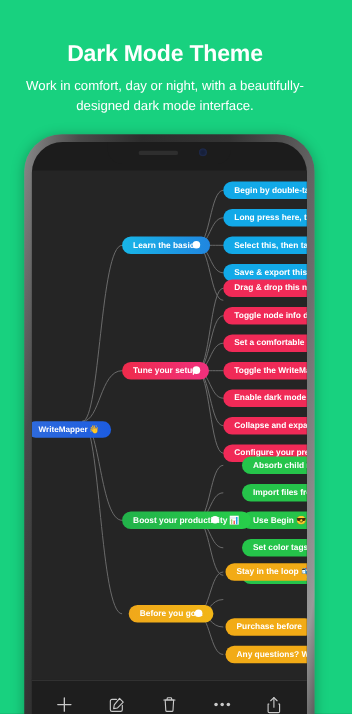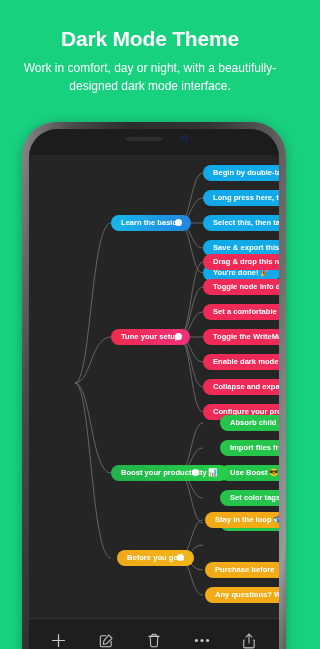--- a/index.html
+++ b/index.html
@@ -9,21 +9,21 @@
   }
   body {
     font-family: "Liberation Sans", sans-serif;
     background: #18d17f;
     position: relative;
   }
 
   
   .promo {
     position: absolute;
-    top: 0; left: 0; right: 0;
+    top: 10px; left: 0; right: 0;
     height: 118px;
     text-align: center;
     padding-top: 26px;
     color: #ffffff;
   }
   .promo-title {
     font-size: 21px;
     font-weight: bold;
     letter-spacing: -0.2px;
     line-height: 26px;
@@ -229,40 +229,40 @@
           <path d="M150 318 C 162 318, 162 343, 174 343"></path>
           <path d="M150 318 C 162 318, 162 368, 174 368"></path>
 
           <path d="M150 403 C 162 403, 162 365, 174 365"></path>
           <path d="M150 403 C 162 403, 162 390, 174 390"></path>
           <path d="M150 403 C 162 403, 162 415, 174 415"></path>
           <path d="M150 403 C 162 403, 162 440, 174 440"></path>
         </g>
       </svg>
 
+      <div class="node root" style="left:-4px; top:228px;">
+        <span>WriteMapper 👋</span>
+      </div>
 
       <div class="node branch blue" style="left:82px; top:60px;">
         <span>Learn the basics</span>
       </div>
       <div class="dot" style="left:146px; top:64px;"></div>
       <div class="node leaf blue" style="left:174px; top:10px; width:120px;">
         <span>Begin by double-tapping thi</span>
       </div>
       <div class="node leaf blue" style="left:174px; top:35px; width:120px;">
         <span>Long press here, then choos</span>
       </div>
       <div class="node leaf blue" style="left:174px; top:60px; width:120px;">
         <span>Select this, then tap the "+"</span>
       </div>
       <div class="node leaf blue" style="left:174px; top:85px; width:120px;">
         <span>Save &amp; export this WriteMap</span>
       </div>
-      <div class="node leaf blue" style="left:174px; top:110px;">
-        <span>You're done! 🎉</span>
-      </div>
 
       <div class="node branch pink" style="left:82px; top:174px;">
         <span>Tune your setup</span>
       </div>
       <div class="dot" style="left:146px; top:178px;"></div>
       <div class="node leaf pink" style="left:174px; top:99px; width:120px;">
         <span>Drag &amp; drop this node elsew</span>
       </div>
       <div class="node leaf pink" style="left:174px; top:124px; width:120px;">
         <span>Toggle node info displayed</span>
@@ -287,21 +287,21 @@
         <span>Boost your productivity 📊</span>
       </div>
       <div class="dot" style="left:163px; top:314px;"></div>
       <div class="node leaf green" style="left:191px; top:260px; width:103px;">
         <span>Absorb child node</span>
       </div>
       <div class="node leaf green" style="left:191px; top:285px; width:103px;">
         <span>Import files from</span>
       </div>
       <div class="node leaf green" style="left:191px; top:310px; width:103px;">
-        <span>Use Boost 😎</span>
+        <span>Use Begin 😎</span>
       </div>
       <div class="node leaf green" style="left:191px; top:335px; width:103px;">
         <span>Set color tags &amp; t</span>
       </div>
       <div class="node leaf green" style="left:191px; top:360px; width:103px;">
         <span>Preview before e</span>
       </div>
 
       <div class="node branch orange" style="left:88px; top:395px;">
         <span>Before you go...</span>

